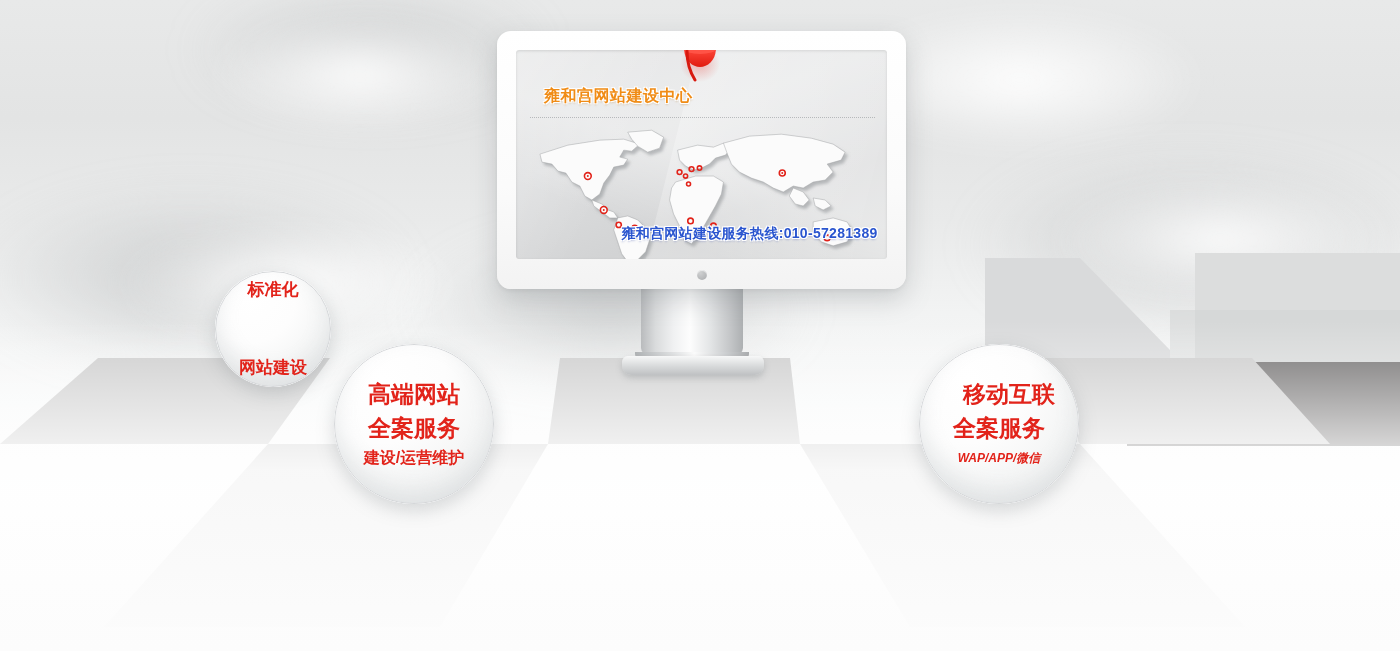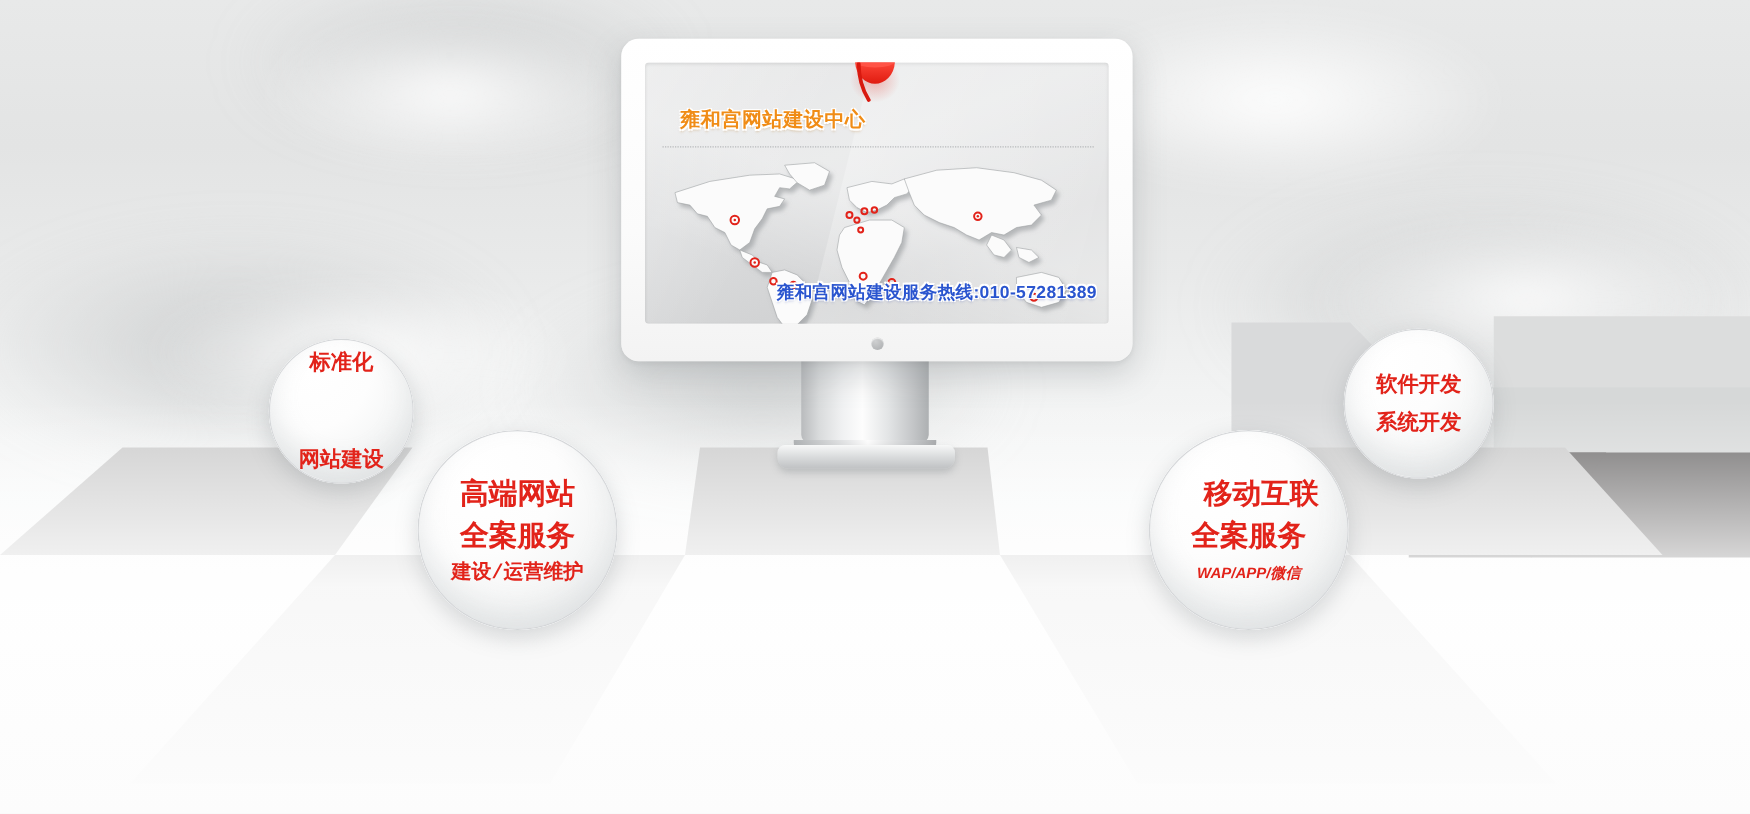--- a/index.html
+++ b/index.html
@@ -152,21 +152,21 @@
   .b-l2{ font-weight:bold; }
   .b-l3{ font-weight:bold; }
 
   #bubble-standard{ left:215px; top:271px; width:116px; height:116px;gap:48px; }
   #bubble-standard .b-l1{ font-size:17px; line-height:30px; }
   #bubble-standard .b-l2{ font-size:17px; line-height:30px; }
 
   #bubble-highend{ left:334px; top:344px; width:160px; height:160px; }
   #bubble-highend .b-l1{ font-size:23px; line-height:34px; }
   #bubble-highend .b-l2{ font-size:23px; line-height:34px; }
-  #bubble-highend .b-l3{ font-size:16px; line-height:26px;font-family:Liberation Mono, monospace; }
+  #bubble-highend .b-l3{ font-size:16px; line-height:26px; }
 
   #bubble-mobile{ left:919px; top:344px; width:160px; height:160px; }
   #bubble-mobile .b-l1{ font-size:23px; line-height:34px;margin-left:20px; }
   #bubble-mobile .b-l2{ font-size:23px; line-height:34px; }
   #bubble-mobile .b-l3{ font-size:12px; line-height:26px;font-style:italic; }
 
   #bubble-software{ left:1075px; top:263px; width:120px; height:120px; }
   #bubble-software .b-l1{ font-size:17px; line-height:30px; }
   #bubble-software .b-l2{ font-size:17px; line-height:30px; }
 </style>
@@ -312,18 +312,14 @@
     <div class="b-l2">全案服务</div>
     <div class="b-l3">建设/运营维护</div>
   </div>
 
   <div class="bubble" id="bubble-mobile">
     <div class="b-l1">移动互联</div>
     <div class="b-l2">全案服务</div>
     <div class="b-l3">WAP/APP/微信</div>
   </div>
 
-  <div class="bubble" id="bubble-software">
-    <div class="b-l1">软件开发</div>
-    <div class="b-l2">系统开发</div>
-  </div>
 
 </div>
 
 </body></html>

